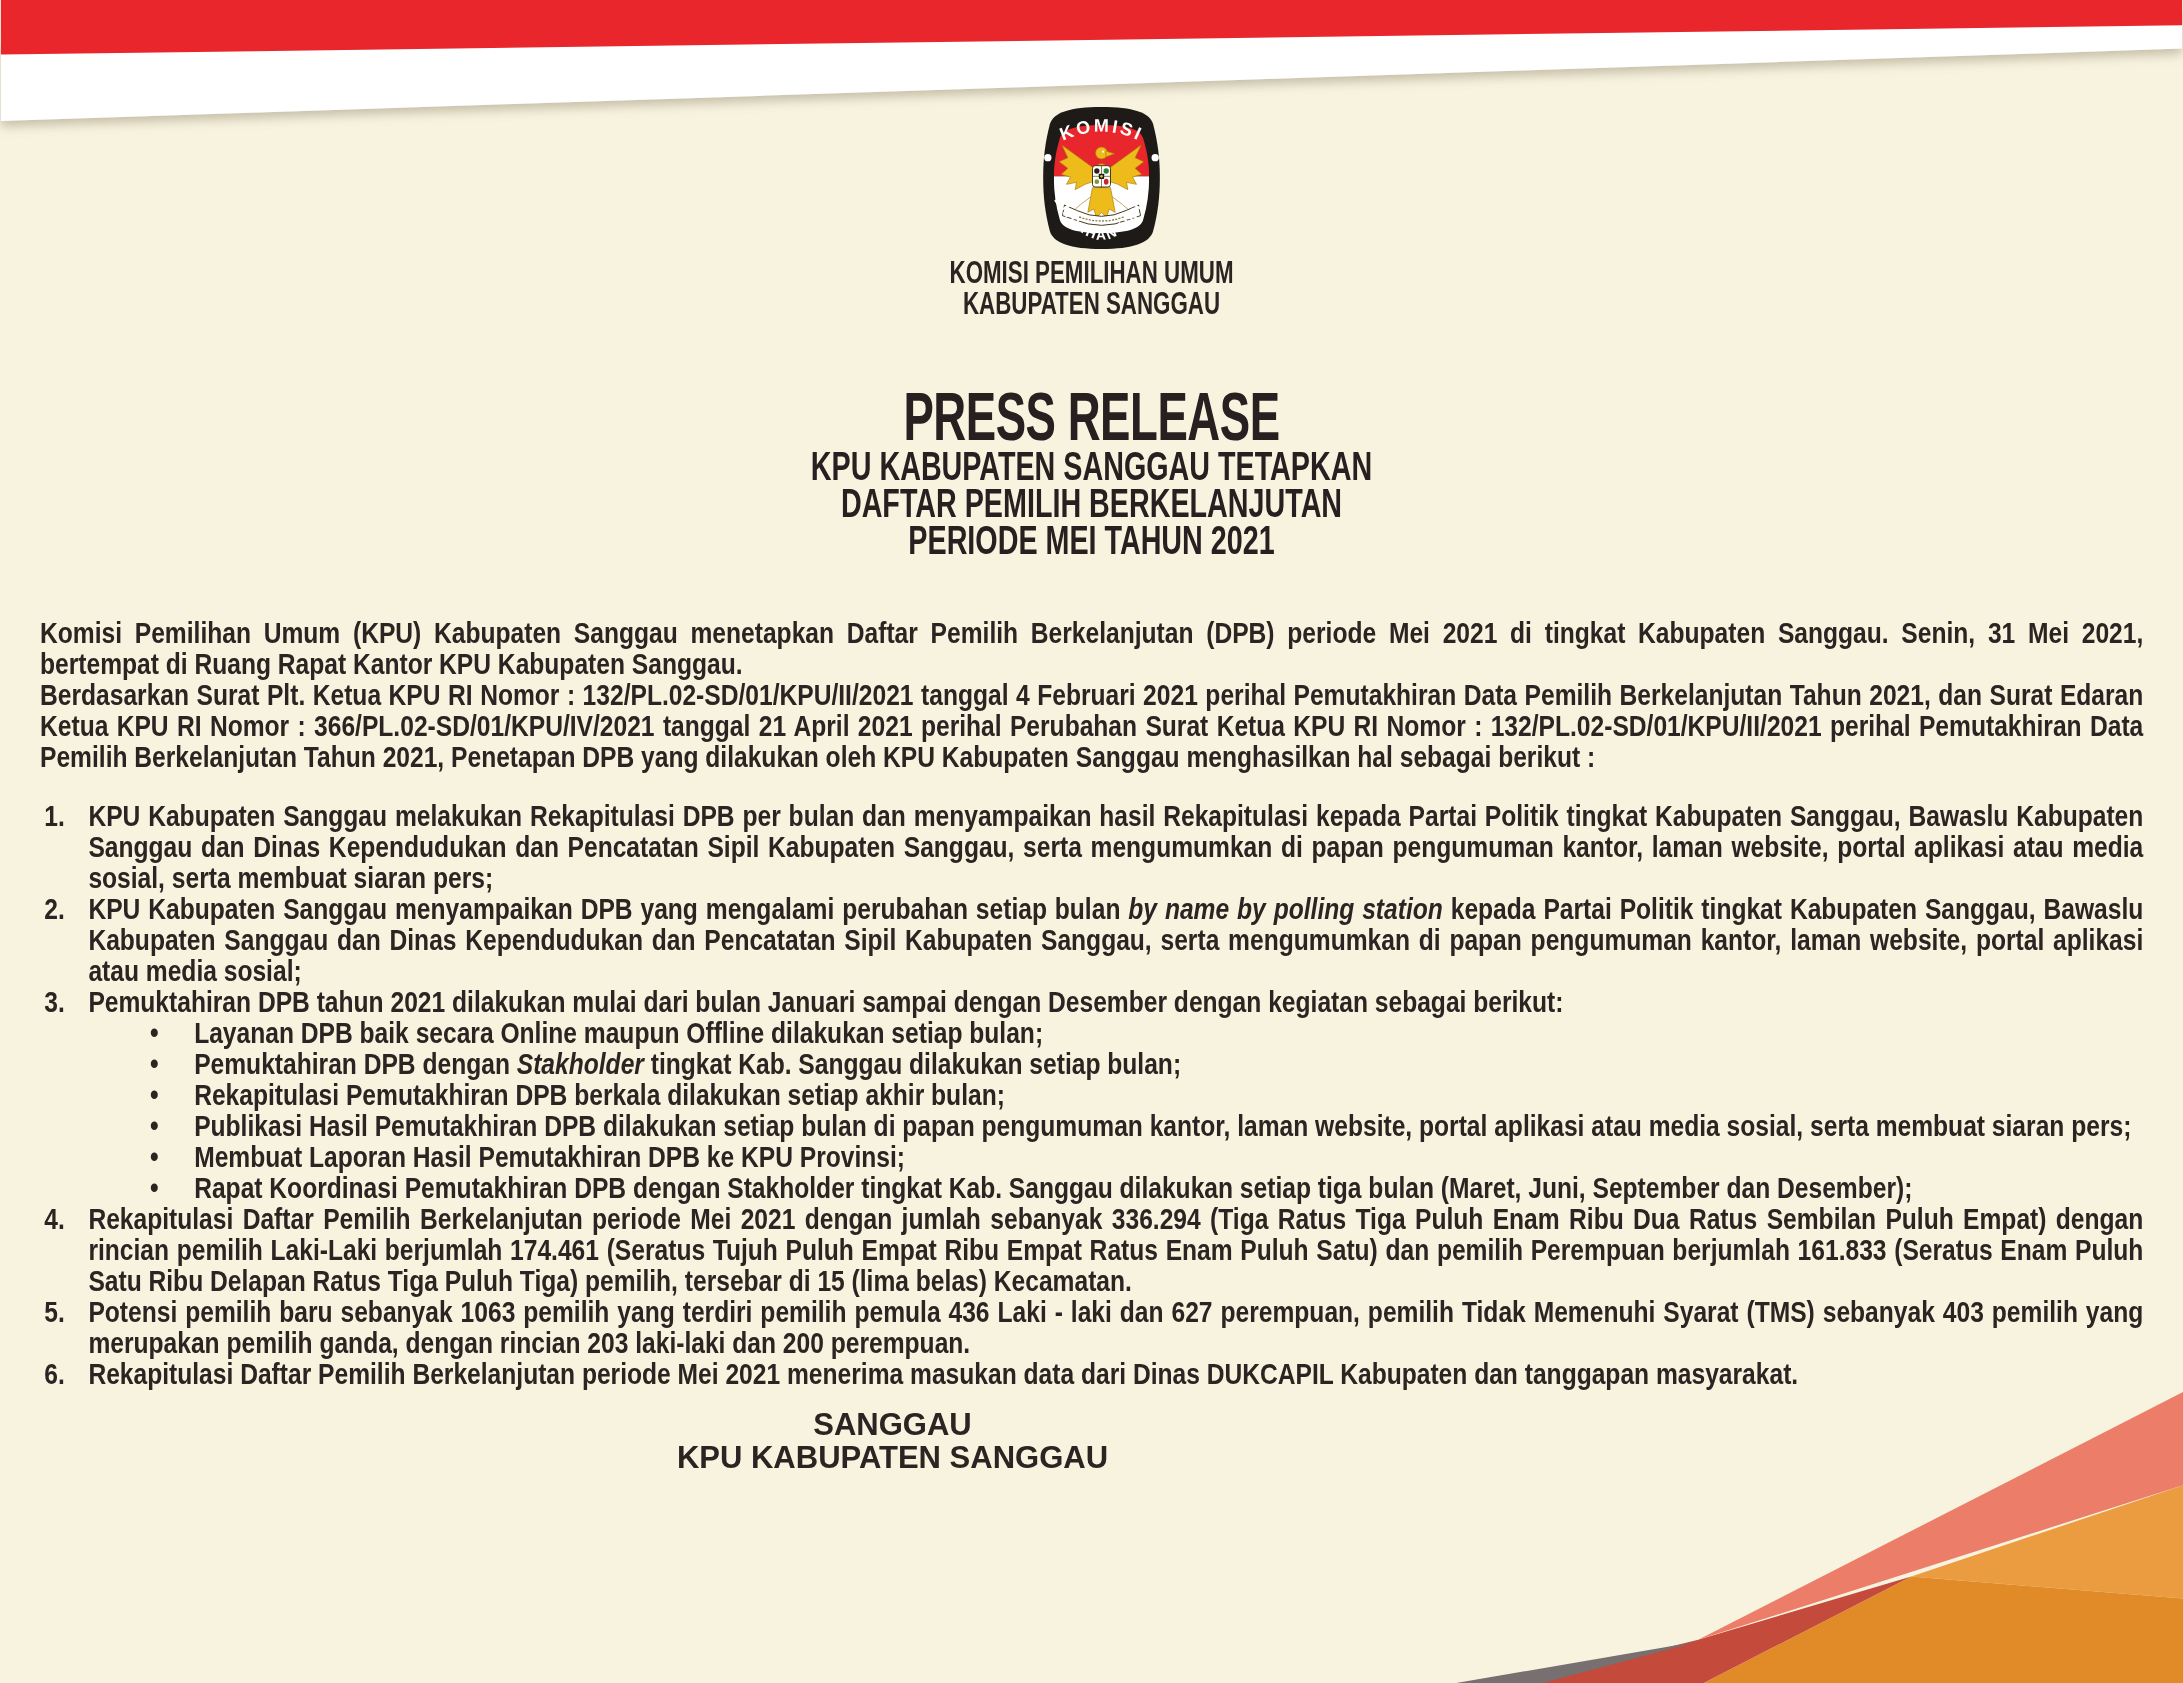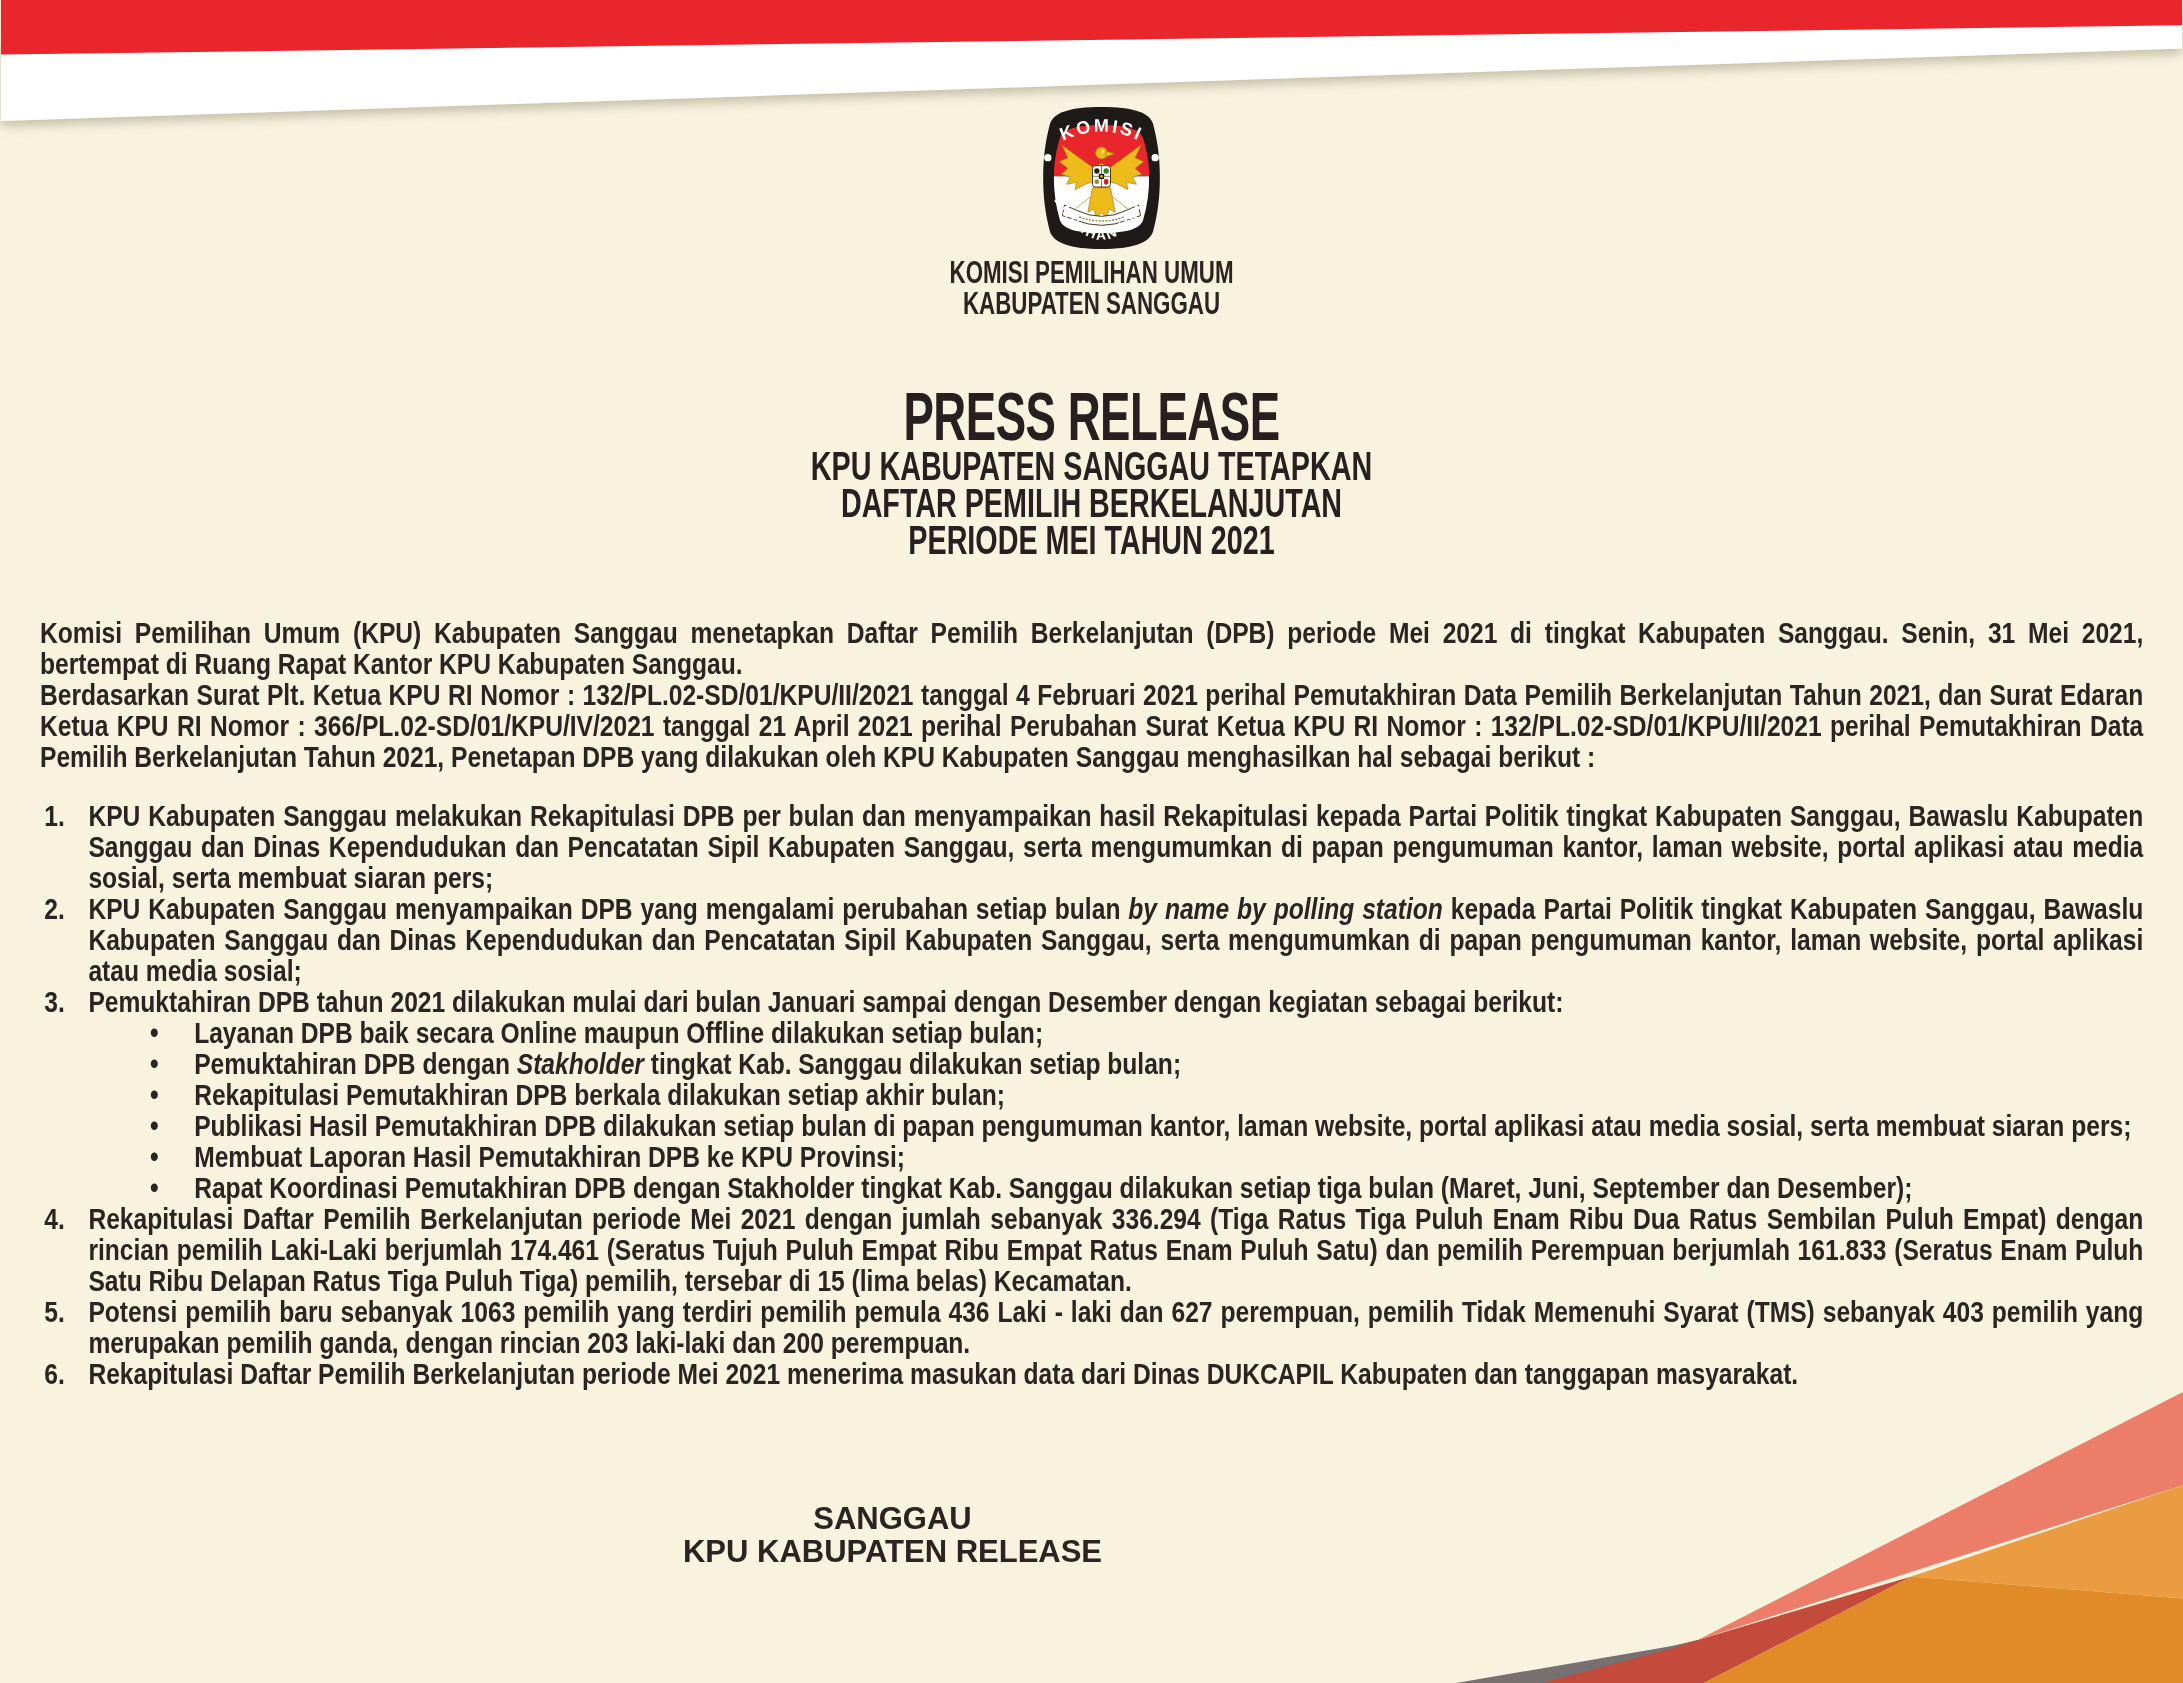--- a/index.html
+++ b/index.html
@@ -56,21 +56,21 @@
   .body-col p { margin:0; }
   .num-list { margin-top:28px; }
   .li { position:relative; padding-left:59px; }
   .li-num { position:absolute; left:5.3px; top:0; }
   .bul { position:relative; padding-left:188px; }
   .bul-dot { position:absolute; left:134px; top:0; }
   .it { font-style:italic; }
 
   
   .footer-block {
-    left:0; top:1502px; width:1785px;
+    left:0; top:1408px; width:1785px;
     text-align:center; font-weight:bold;
     font-size:31px; line-height:33px;
   }
 
   
   .corner-decor { left:0; top:0; pointer-events:none; }
 </style>
 </head>
 <body>
 
@@ -207,21 +207,21 @@
       </div>
       <div class="li">
         <span class="li-num">6.</span>
         <span>Rekapitulasi Daftar Pemilih Berkelanjutan periode Mei 2021 menerima masukan data dari Dinas DUKCAPIL Kabupaten dan tanggapan masyarakat.</span>
       </div>
     </div>
   </div>
 
   <div class="abs footer-block">
     <div>SANGGAU</div>
-    <div>KPU KABUPATEN RELEASE</div>
+    <div>KPU KABUPATEN SANGGAU</div>
   </div>
 
   <svg class="abs corner-decor" width="2183" height="1684" viewBox="0 0 3278 2528">
     <polygon points="2870,2367 3278,2230 3278,2400" fill="#EC9C40"></polygon>
     <polygon points="2556,2528 2870,2367 3278,2400 3278,2528" fill="#E18B28"></polygon>
     <polygon points="2282,2528 2550,2462 2870,2367 2556,2528" fill="#C44A3C"></polygon>
     <polygon points="2180,2528 2548,2465 2312,2528" fill="#767070"></polygon>
     <polygon points="2550,2462 3278,2090 3278,2230" fill="#EC7E69"></polygon>
   </svg>
 

